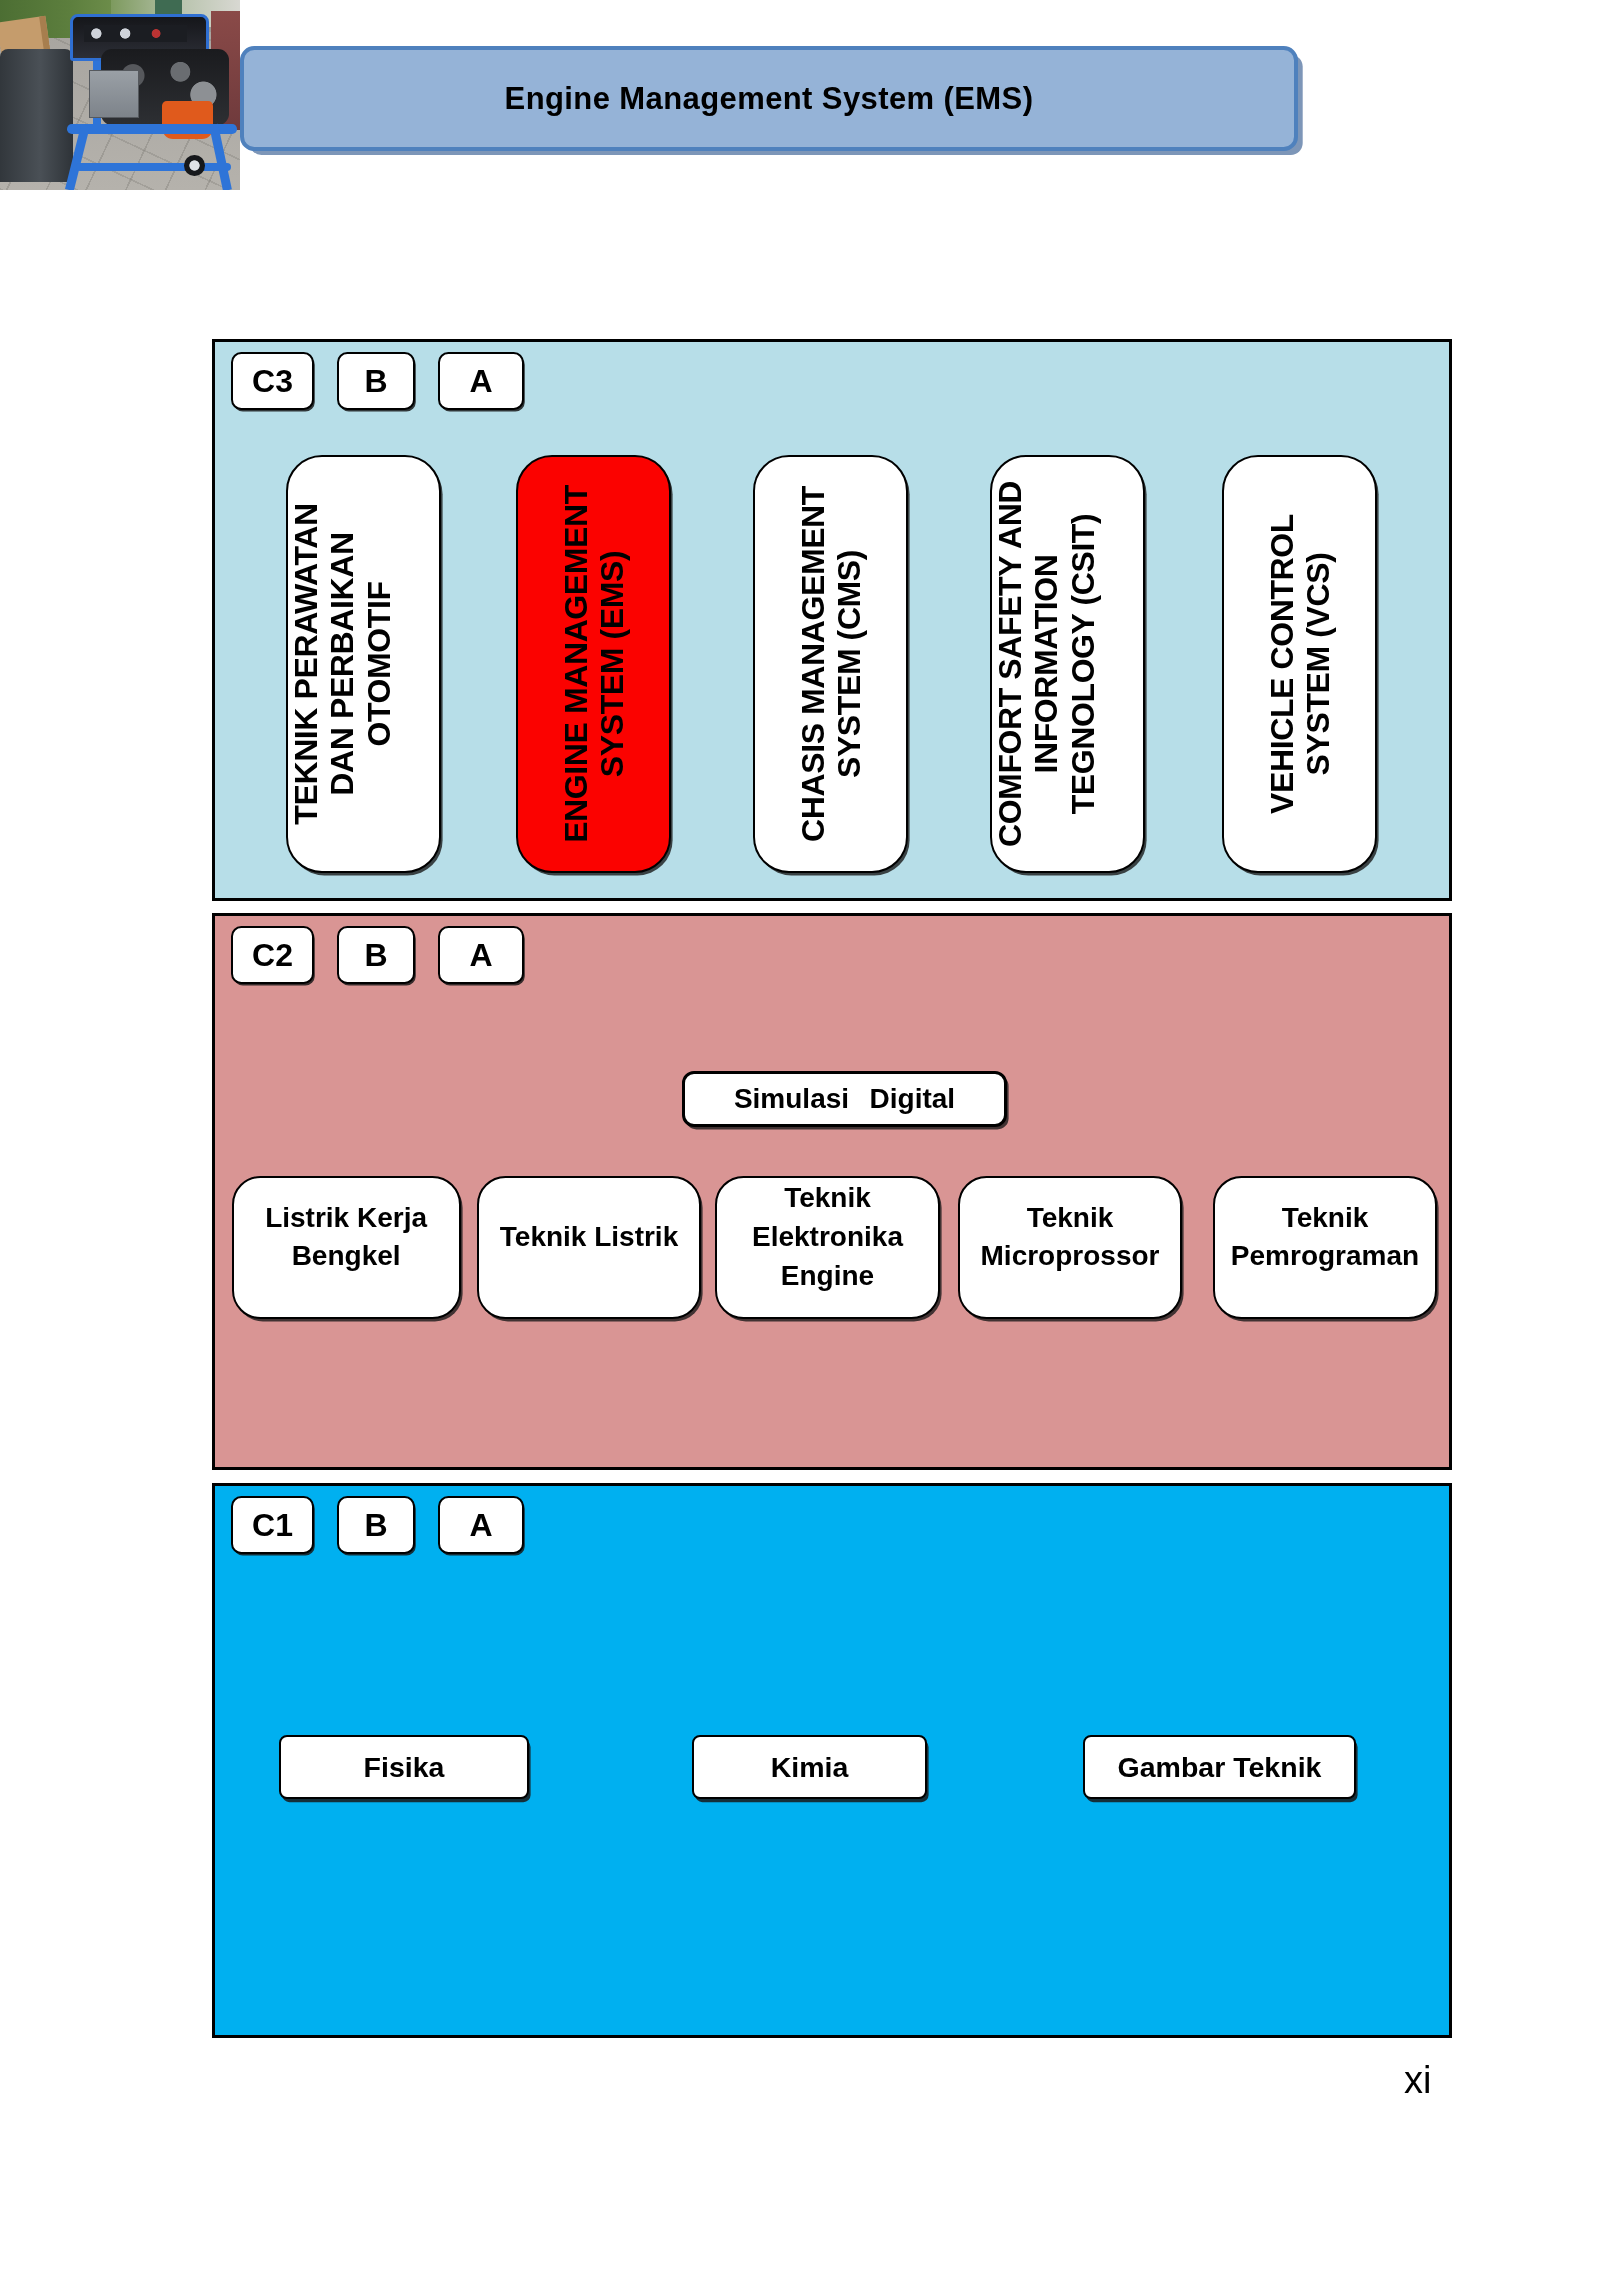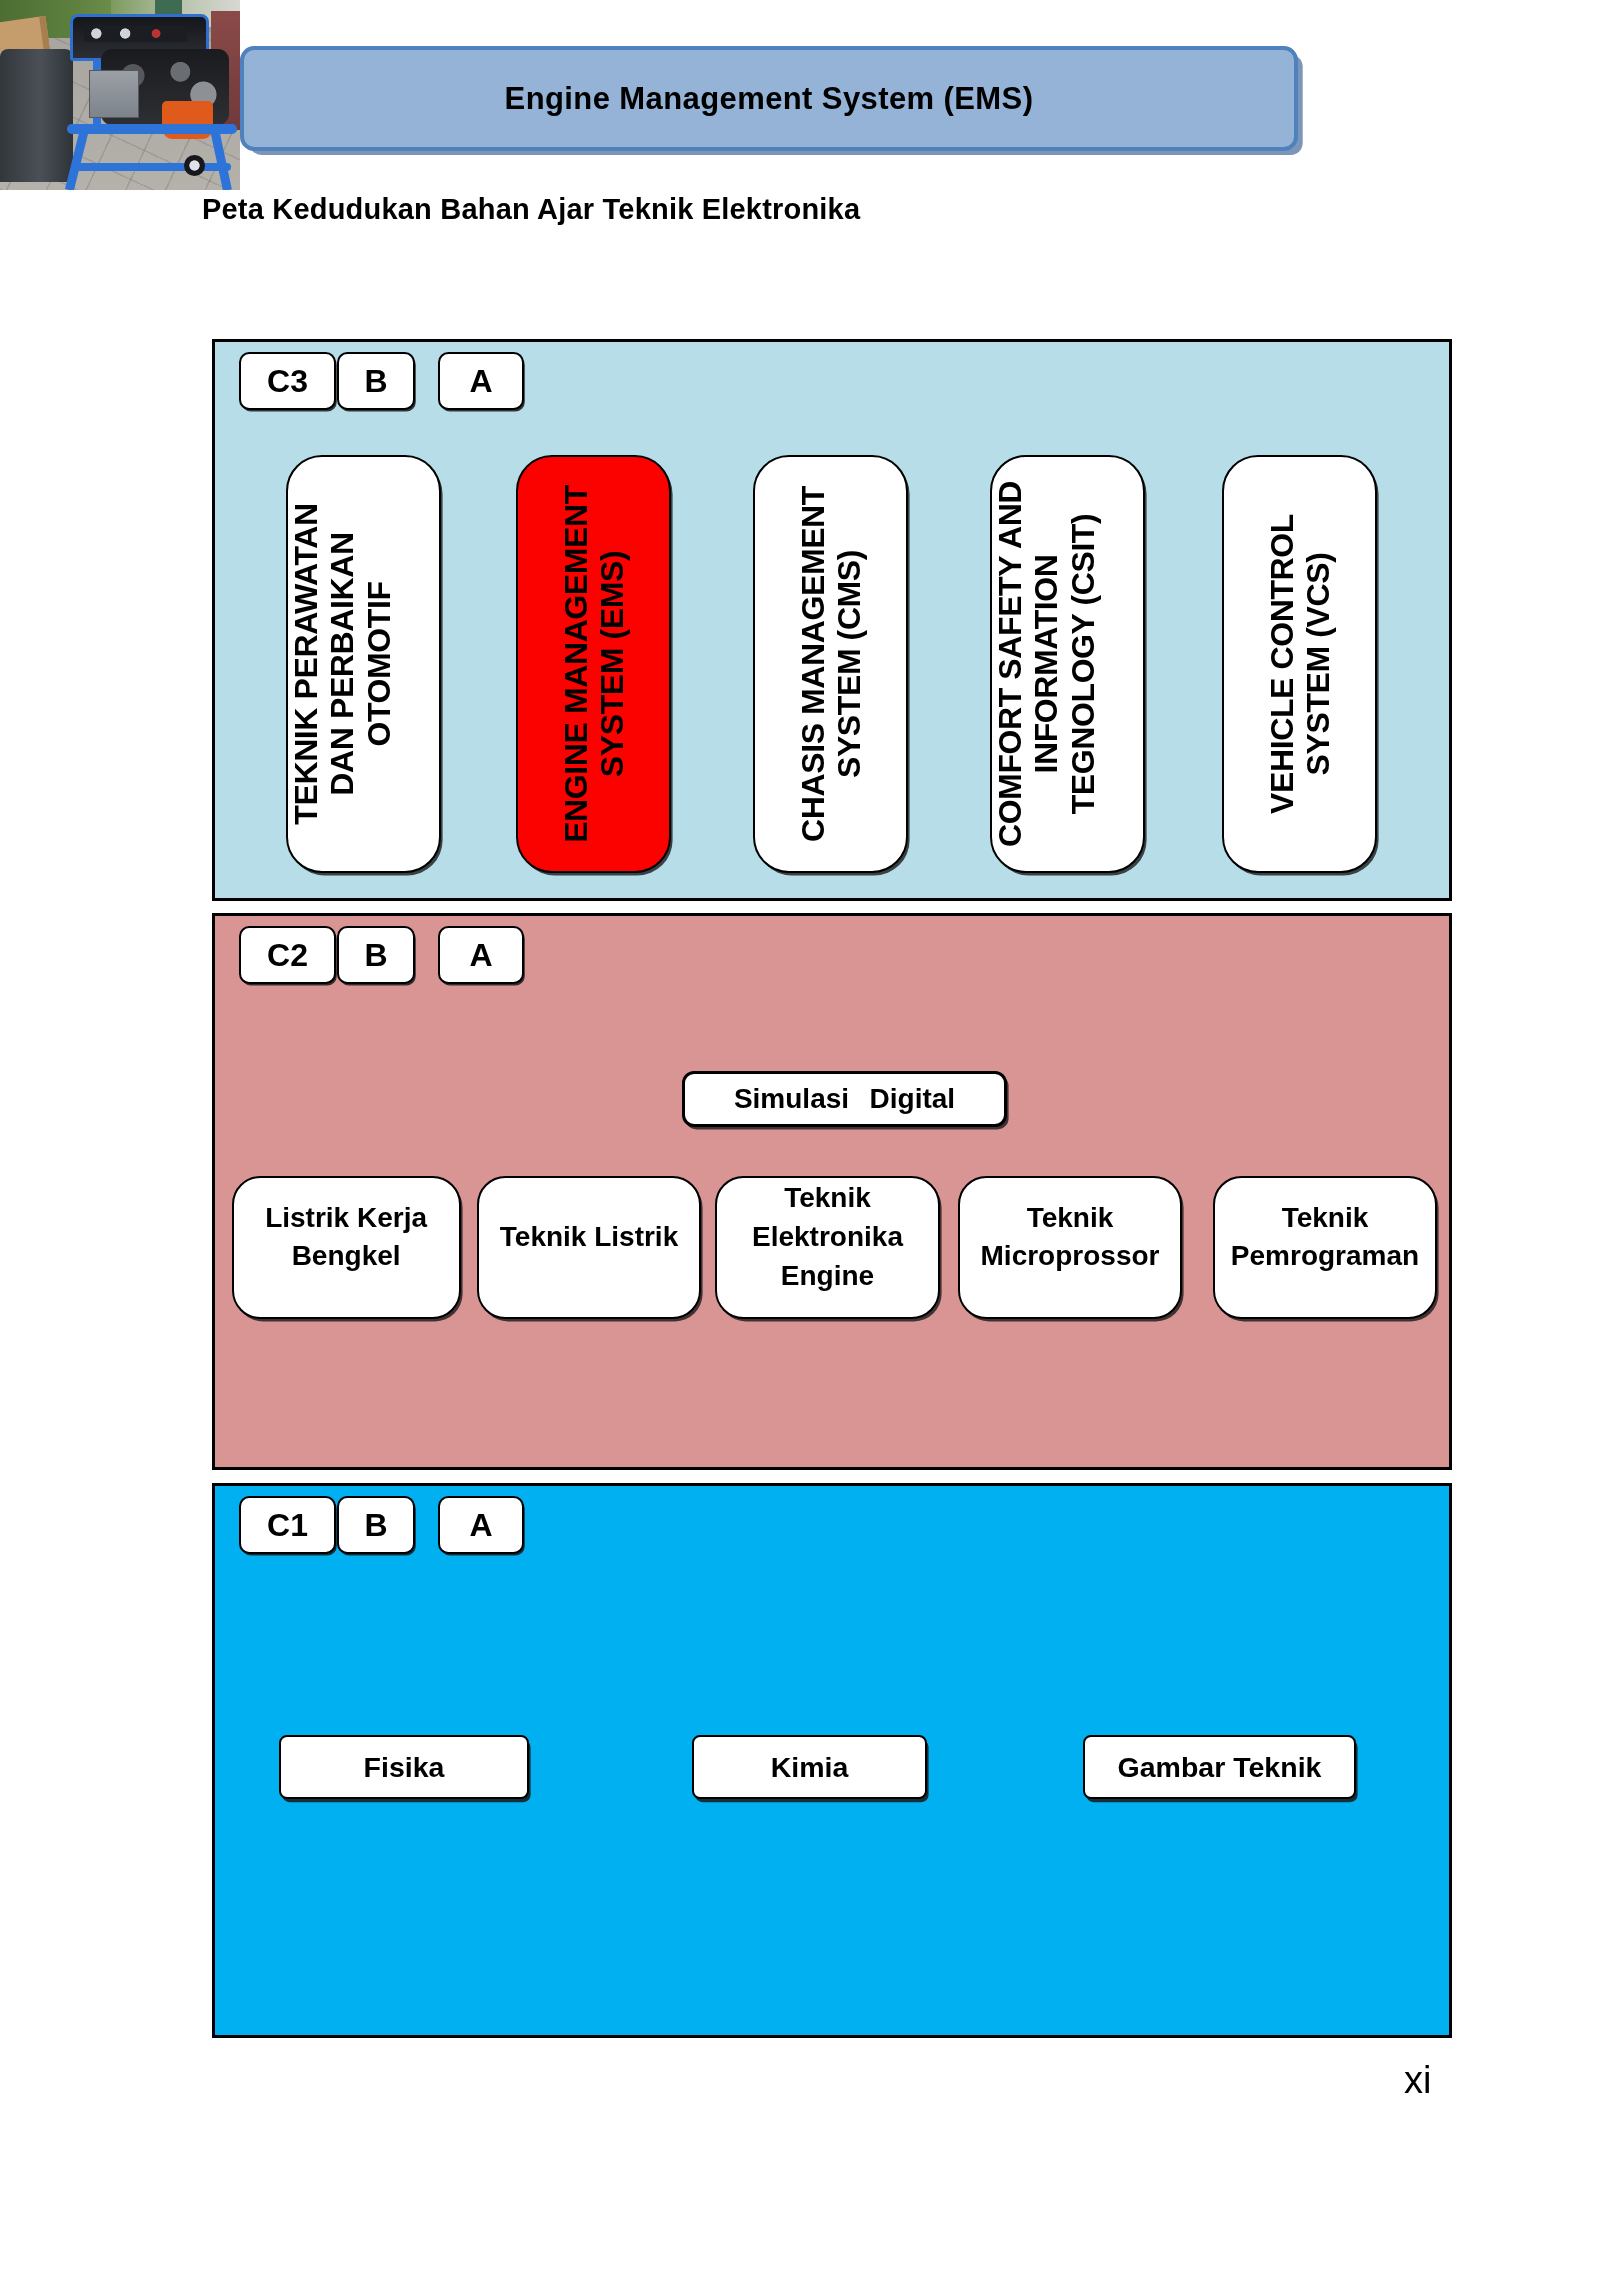--- a/index.html
+++ b/index.html
@@ -50,21 +50,21 @@
 
   
   .panel{position:absolute;left:212px;width:1240px;box-sizing:border-box;border:3.2px solid #000;}
   .panel-c3{top:339px;height:562px;}
   .panel-c2{top:913px;height:557px;}
   .panel-c1{top:1483px;height:555px;}
 
   .tab{position:absolute;top:10.3px;height:58px;box-sizing:border-box;background:#fff;
        border:2.4px solid #000;border-radius:10.3px;display:flex;align-items:center;justify-content:center;
        font-size:32px;font-weight:bold;box-shadow:1.6px 2.4px 0 -0.8px rgba(25,25,25,.85);}
-  .tab-c{left:24px;width:97px;}
+  .tab-c{left:16px;width:83px;}
   .tab-b{left:122px;width:78px;}
   .tab-a{left:223px;width:86px;}
 
   
   .vbox{position:absolute;top:113px;height:418px;width:155px;box-sizing:border-box;background:#fff;
         border:2.4px solid #000;border-radius:36px;overflow:hidden;
         box-shadow:2.4px 3.2px 0 -0.8px rgba(25,25,25,.8);}
   .vlabel{position:absolute;left:50%;top:50%;width:406px;
         transform:translate(-50%,-50%) rotate(-90deg);
         text-align:center;font-size:32px;font-weight:bold;line-height:1.14;letter-spacing:-0.4px;}
@@ -120,21 +120,20 @@
     <div class="ph ph-leg1"></div>
     <div class="ph ph-leg2"></div>
     <div class="ph ph-bar"></div>
     <div class="ph ph-wheel"></div>
   </div>
 
   <div class="banner" style="background: rgb(149, 179, 215); border-color: rgb(79, 129, 189);">
     <span class="banner-text">Engine Management System (EMS)</span>
   </div>
 
-  <div class="page-title">Peta Kedudukan Bahan Ajar Teknik Elektronika</div>
 
   <div class="panel panel-c3" style="background: rgb(183, 222, 232);">
     <div class="tab tab-c">C3</div>
     <div class="tab tab-b">B</div>
     <div class="tab tab-a">A</div>
 
     <div class="vbox clip" style="left:71px;">
       <div class="vlabel">
         <span>TEKNIK PERAWATAN</span>
         <span>DAN PERBAIKAN</span>

